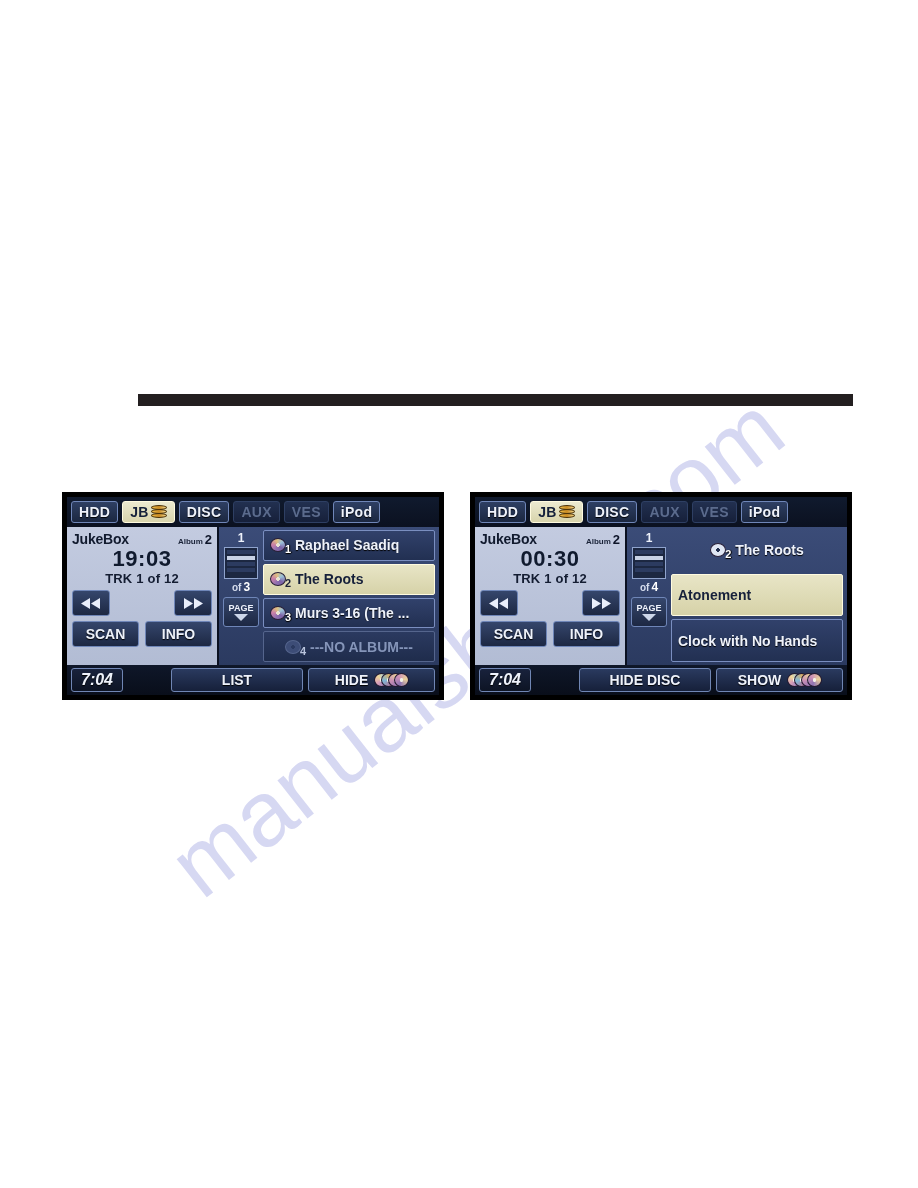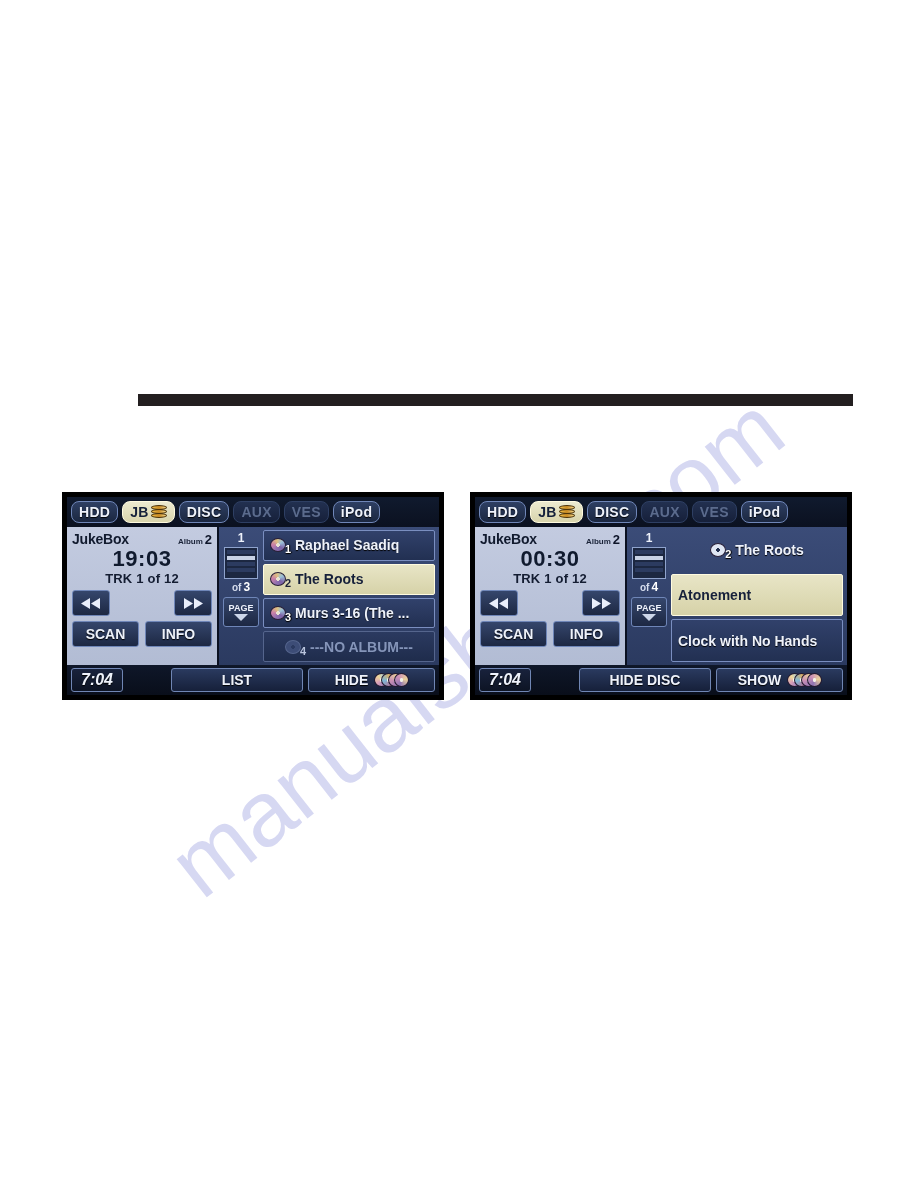--- a/index.html
+++ b/index.html
@@ -76,21 +76,21 @@
   }
   .tab {
     height: 22px;
     min-width: 44px;
     padding: 0 7px;
     display: flex;
     align-items: center;
     justify-content: center;
     gap: 2px;
     border: 1px solid #6f86b8;
-    border-radius: 8px;
+    border-radius: 3px;
     background: linear-gradient(180deg, #2e3f63 0%, #1b2740 100%);
     color: #eef2fb;
     font-size: 14px;
     font-weight: 700;
     letter-spacing: .3px;
     text-shadow: 0 1px 1px #000;
     box-sizing: border-box;
   }
   .tab.active {
     background: linear-gradient(180deg, #ecead0 0%, #d8d4ac 100%);

